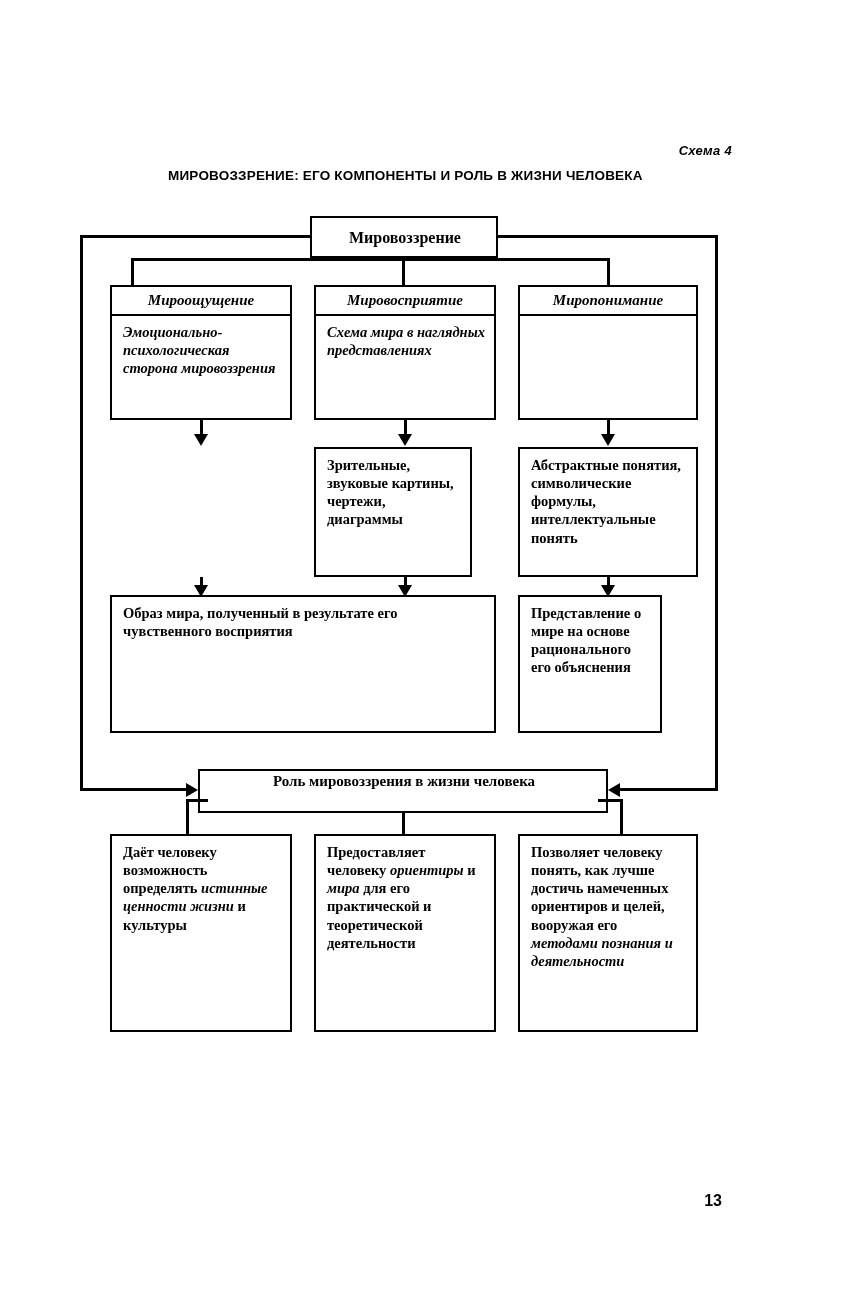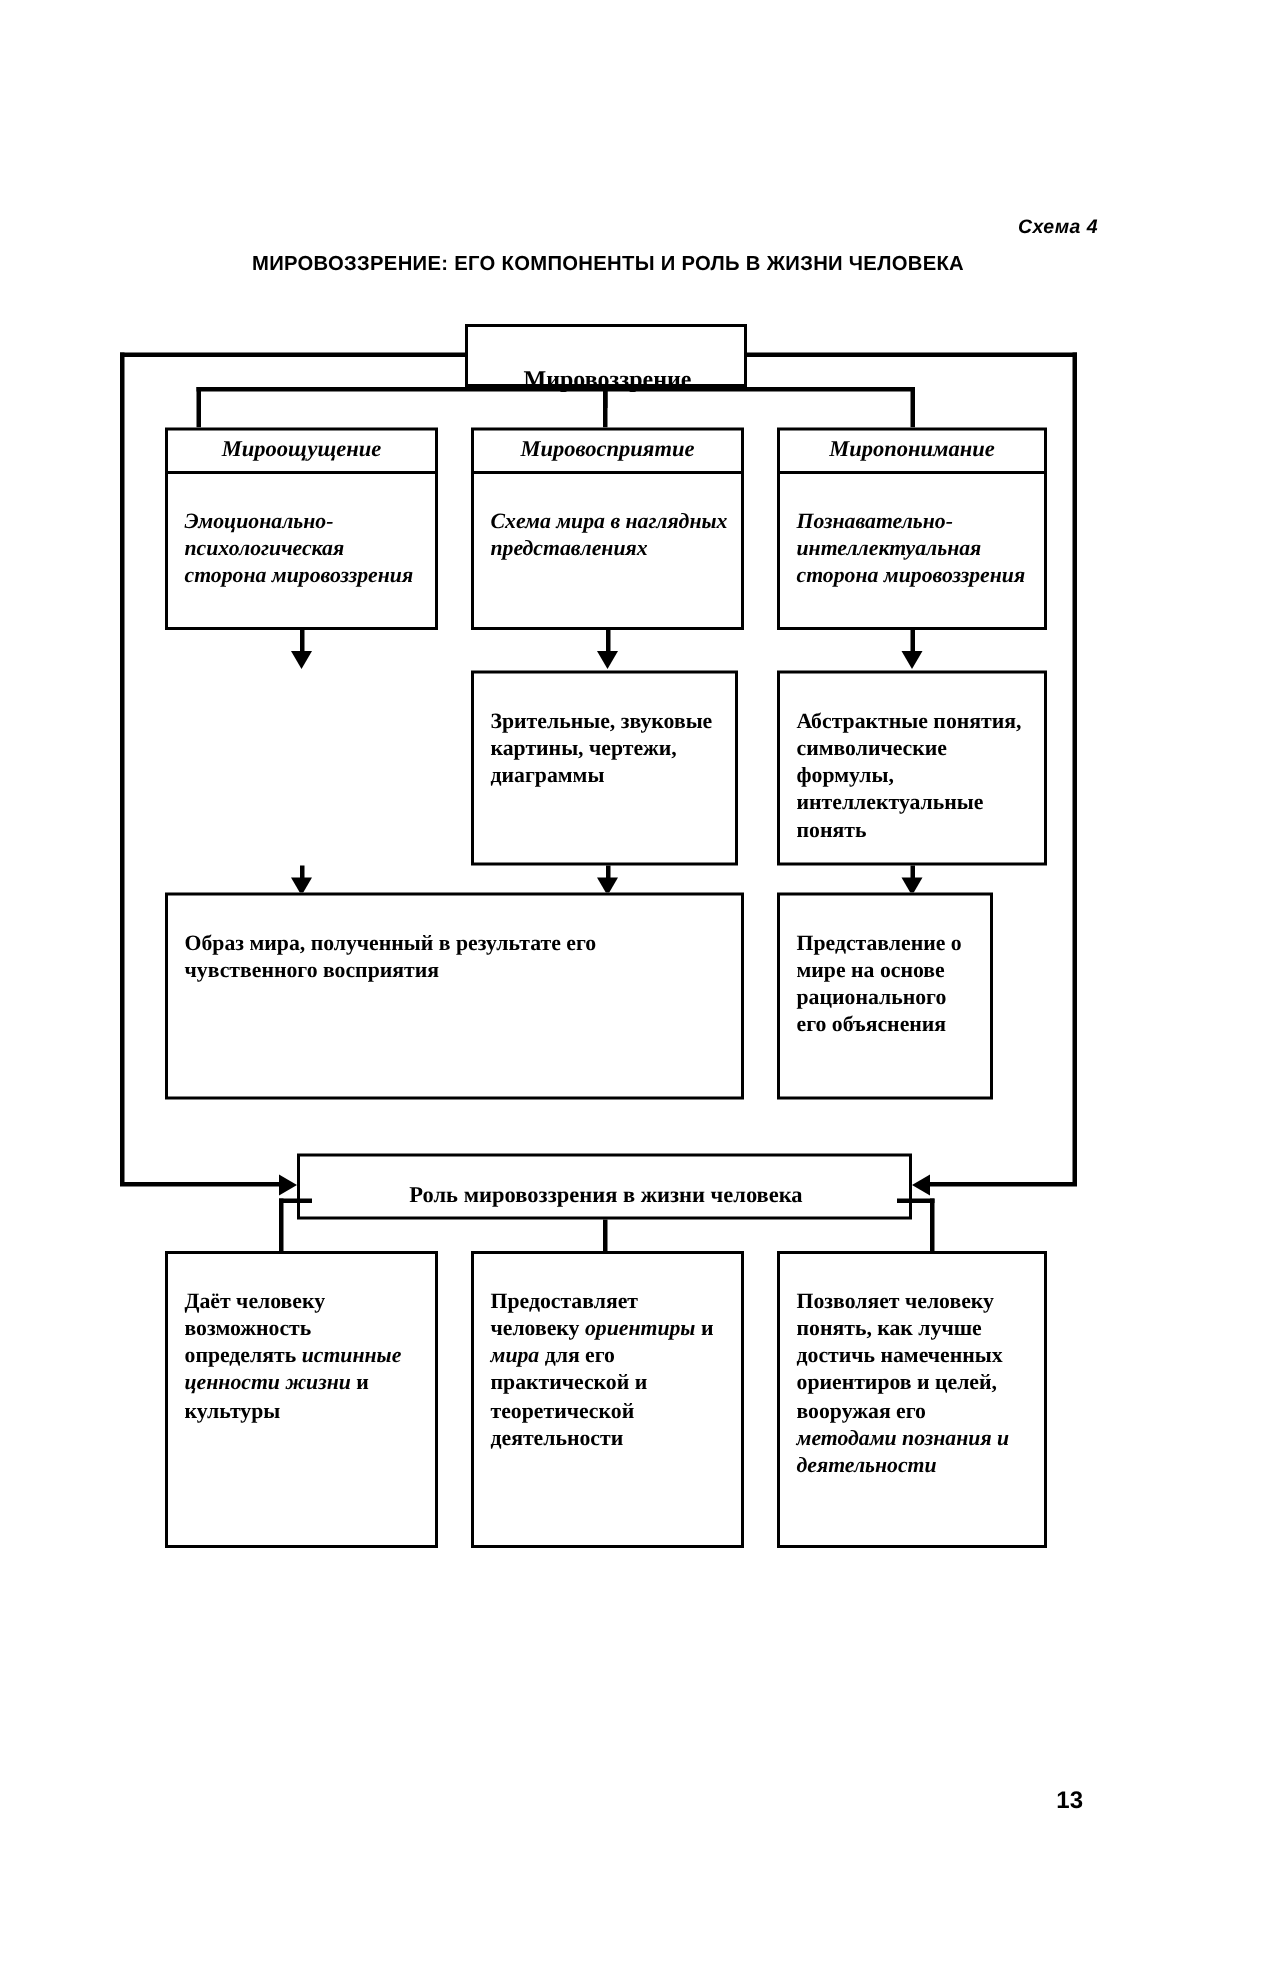--- a/index.html
+++ b/index.html
@@ -22,21 +22,21 @@
     white-space:nowrap;
   }
   .page-number{
     position:absolute;right:122px;top:1192px;
     font-family:"Liberation Sans", sans-serif;
     font-weight:bold;font-size:16px;
   }
 
   
   .box{position:absolute;border:2px solid #000;box-sizing:border-box;background:#fff;}
-  .box .txt{padding:7px 9px 4px 11px;font-size:14.5px;line-height:1.25;margin-top:16px;}
+  .box .txt{padding:7px 9px 4px 11px;font-size:14.5px;line-height:1.25;}
 
   .hdr-cell{
     border-bottom:2px solid #000;
     text-align:center;font-weight:bold;font-style:italic;
     font-size:15px;padding:5px 2px 5px 2px;
     font-family:"Liberation Serif", serif;
   }
   .ital-body{font-style:italic;font-weight:bold;font-size:14.5px;line-height:1.28;}
   .bold-body{font-weight:bold;font-size:14.5px;line-height:1.3;}
   .bold-body i{font-style:italic;}
@@ -47,21 +47,21 @@
     text-align:center;font-weight:bold;font-size:16px;padding-top:10px;
   }
 
   
   #box-mirooshch{left:110px;top:285px;width:182px;height:135px;}
   #box-mirovospr{left:314px;top:285px;width:182px;height:135px;}
   #box-miroponim{left:518px;top:285px;width:180px;height:135px;}
 
   
   #box-nastroeniya{left:110px;top:447px;width:182px;height:130px;}
-  #box-zritelnye{left:314px;top:447px;width:178px;height:130px;}
+  #box-zritelnye{left:314px;top:447px;width:158px;height:130px;}
   #box-abstraktnye{left:518px;top:447px;width:180px;height:130px;}
 
   
   #box-obraz-mira{left:110px;top:595px;width:386px;height:138px;}
   #box-predstavlenie{left:518px;top:595px;width:144px;height:138px;}
 
   
   #box-role{left:198px;top:769px;width:410px;height:44px;}
   #box-role .txt{
     text-align:center;font-weight:bold;font-size:15px;padding-top:1px;
@@ -127,21 +127,20 @@
     <div class="txt ital-body">Эмоционально-психологическая сторона мировоззрения</div>
   </div>
 
   <div class="box" id="box-mirovospr">
     <div class="hdr-cell">Мировосприятие</div>
     <div class="txt ital-body">Схема мира в наглядных представлениях</div>
   </div>
 
   <div class="box" id="box-miroponim">
     <div class="hdr-cell">Миропонимание</div>
-    <div class="txt ital-body">Познавательно-интеллектуальная сторона мировоззрения</div>
   </div>
 
   <div class="ln vl" style="left:200px;top:420px;height:16px;"></div>
   <div class="arrow-d" style="left:194px;top:434px;"></div>
   <div class="ln vl" style="left:404px;top:420px;height:16px;"></div>
   <div class="arrow-d" style="left:398px;top:434px;"></div>
   <div class="ln vl" style="left:607px;top:420px;height:16px;"></div>
   <div class="arrow-d" style="left:601px;top:434px;"></div>
 
   <div class="box" id="box-zritelnye">

